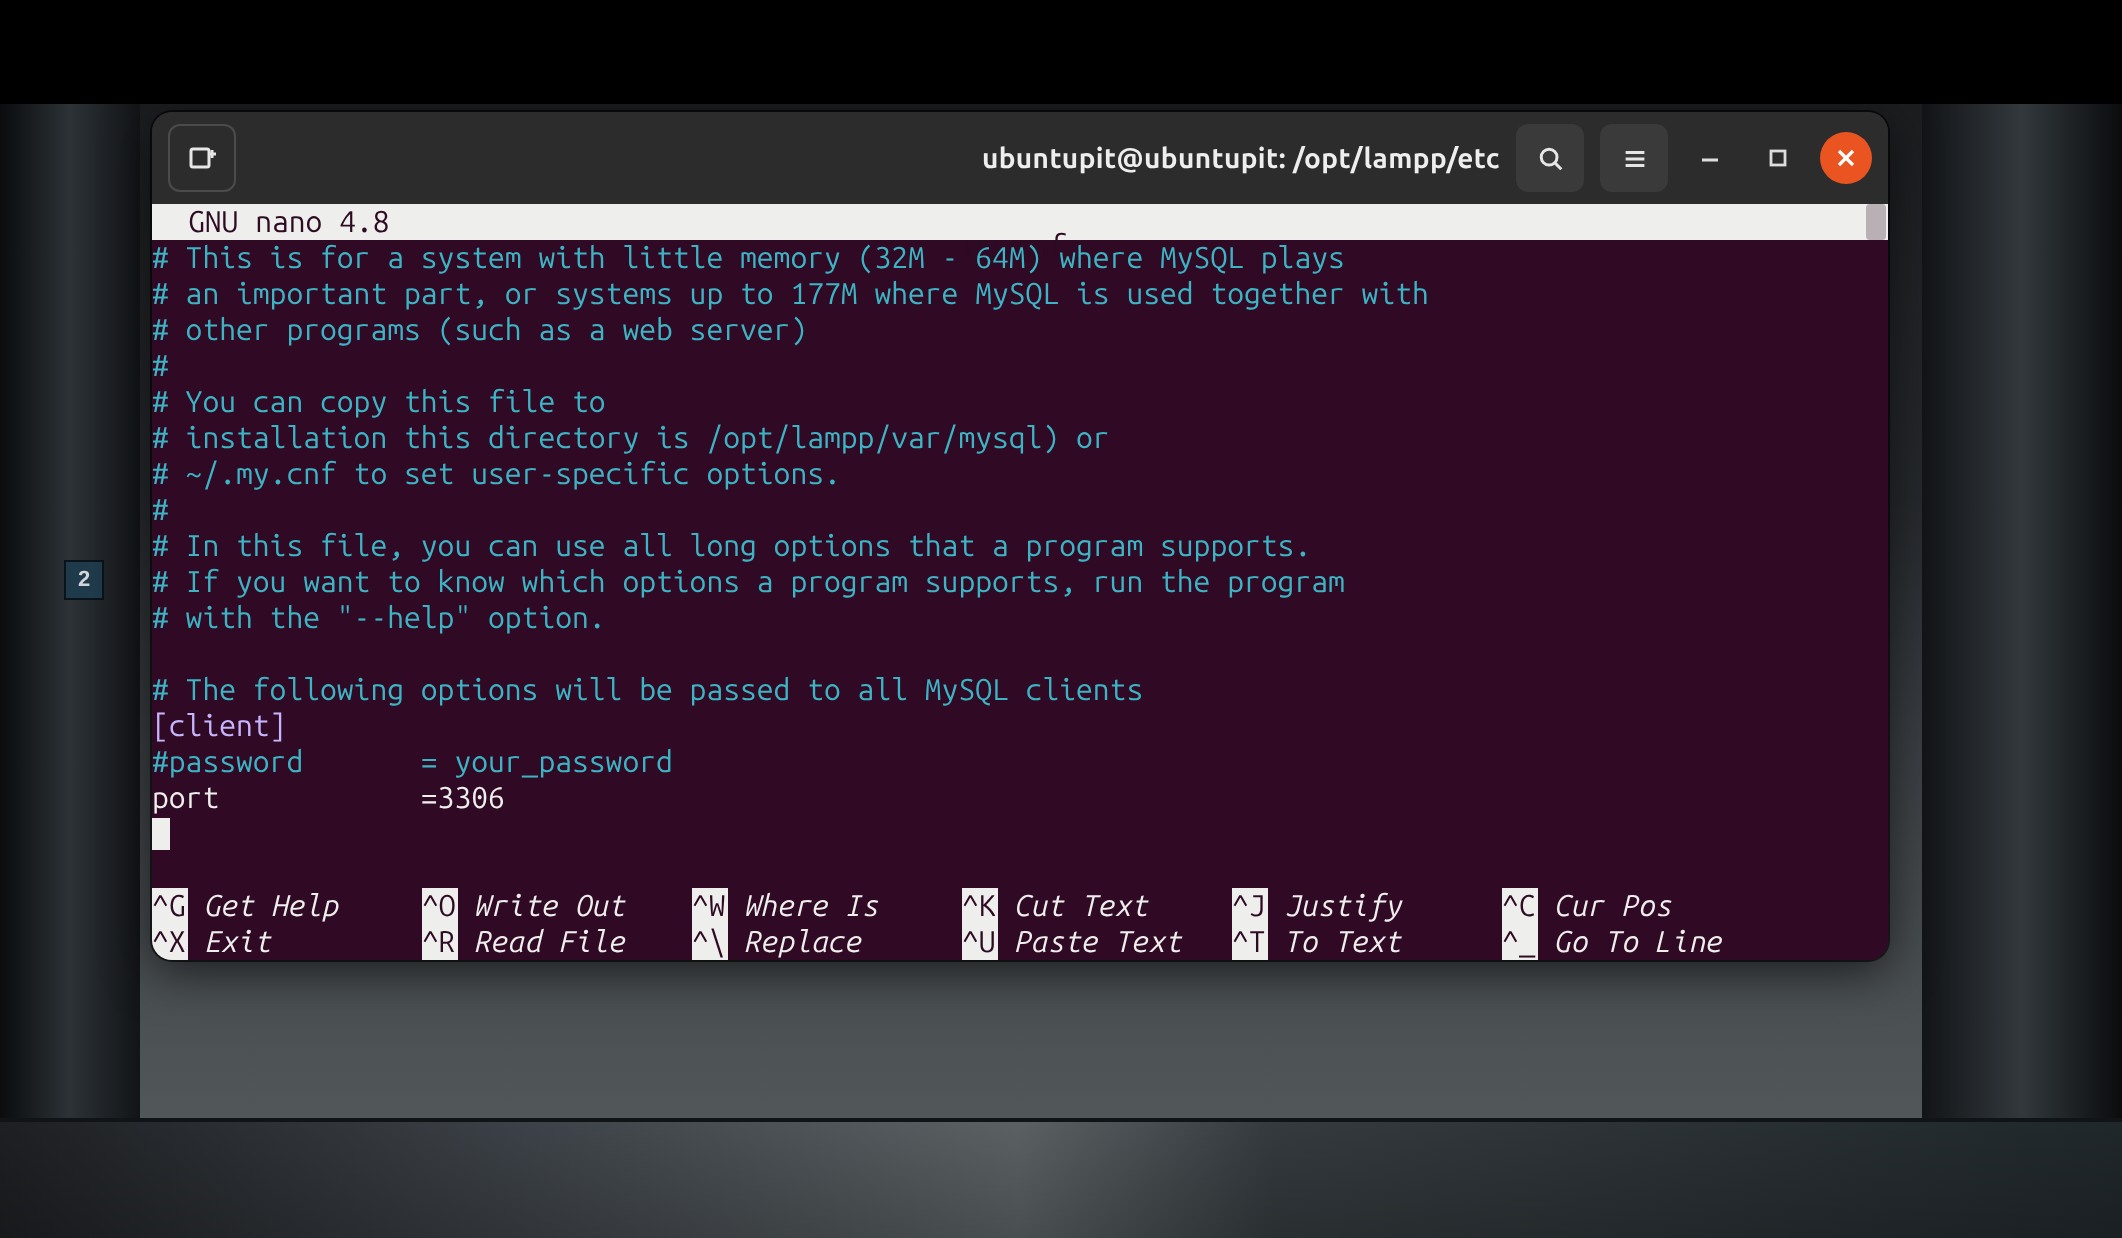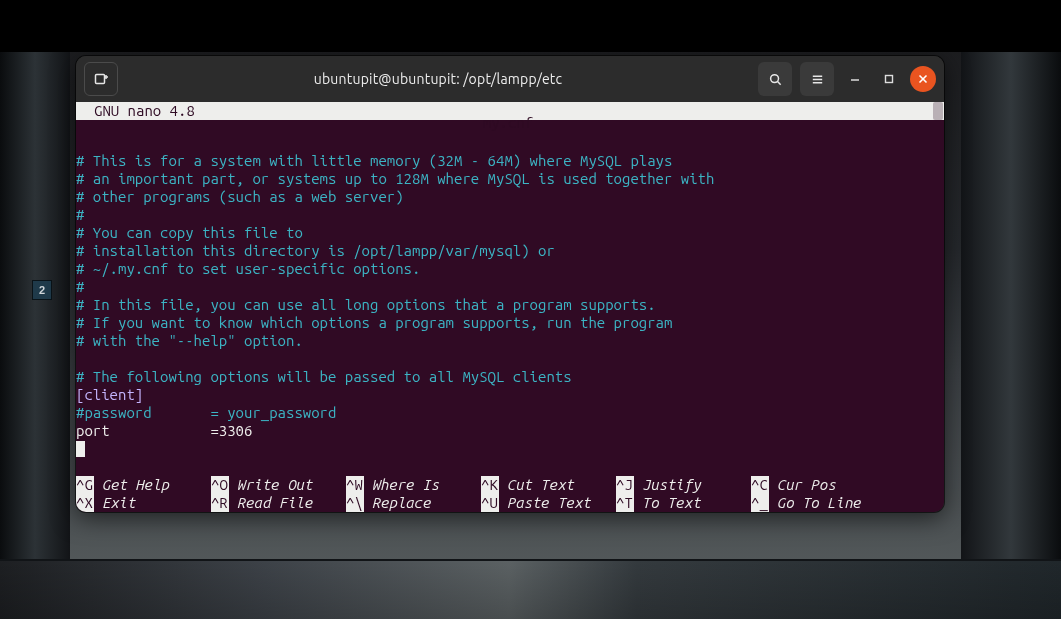--- a/index.html
+++ b/index.html
@@ -72,22 +72,22 @@
     width: 34px; height: 34px;
     border-radius: 6px;
     display: flex; align-items: center; justify-content: center;
     color: #e6e6e6;
     background: transparent;
   }
   .tb-btn.bordered { border: 1px solid #4b4b4b; }
   .tb-btn.filled { background: #3a3a3a; }
   .tb-title {
     flex: 1;
-    text-align: center;
-    font-weight: 400;
+    text-align: right;
+    font-weight: 700;
     color: #eeeeee;
     letter-spacing: .2px;
   }
   .tb-right { display: flex; align-items: center; gap: 8px; }
   .winctrl {
     width: 26px; height: 26px; border-radius: 50%;
     display: flex; align-items: center; justify-content: center;
     color: #ddd;
   }
   .winctrl svg { width: 10px; height: 10px; }
@@ -96,21 +96,20 @@
   .terminal-body {
     background: #300a24;
     position: relative;
     padding: 0;
     font-size: 15px;
     line-height: 18px;
     letter-spacing: 0;
   }
   .content-area {
     padding: 0 0 0 0;
-    margin-top: 32px;
   }
   .scrollbar {
     position: absolute;
     right: 1px; top: 0; bottom: 0;
     width: 10px;
   }
   .scrollbar-thumb {
     position: absolute;
     top: 0; left: 0; right: 0;
     height: 18px;
@@ -221,21 +220,21 @@
 
   <div class="terminal-body">
     <div class="scrollbar">
       <div class="scrollbar-thumb"></div>
     </div>
 
     <div class="nano-header"><span>GNU nano 4.8</span><span class="file">my.cnf</span></div>
 
     <div class="content-area">
       <div class="line c-comment"># This is for a system with little memory (32M - 64M) where MySQL plays</div>
-      <div class="line c-comment"># an important part, or systems up to 128M where MySQL is used together with</div>
+      <div class="line c-comment"># an important part, or systems up to 177M where MySQL is used together with</div>
       <div class="line c-comment"># other programs (such as a web server)</div>
       <div class="line c-comment">#</div>
       <div class="line c-comment"># You can copy this file to</div>
       <div class="line c-comment"># installation this directory is /opt/lampp/var/mysql) or</div>
       <div class="line c-comment"># ~/.my.cnf to set user-specific options.</div>
       <div class="line c-comment">#</div>
       <div class="line c-comment"># In this file, you can use all long options that a program supports.</div>
       <div class="line c-comment"># If you want to know which options a program supports, run the program</div>
       <div class="line c-comment"># with the "--help" option.</div>
       <div class="line"></div>

